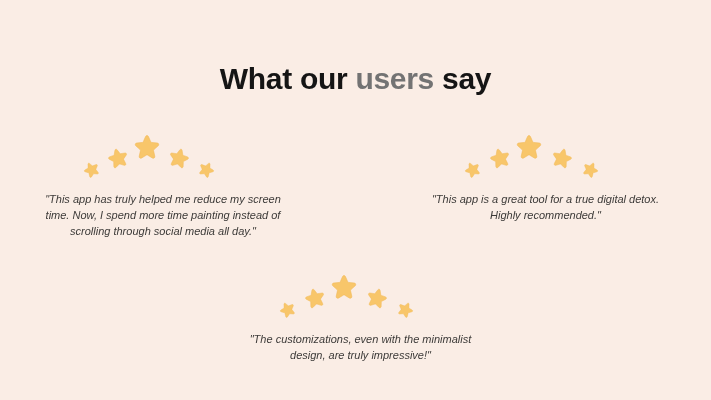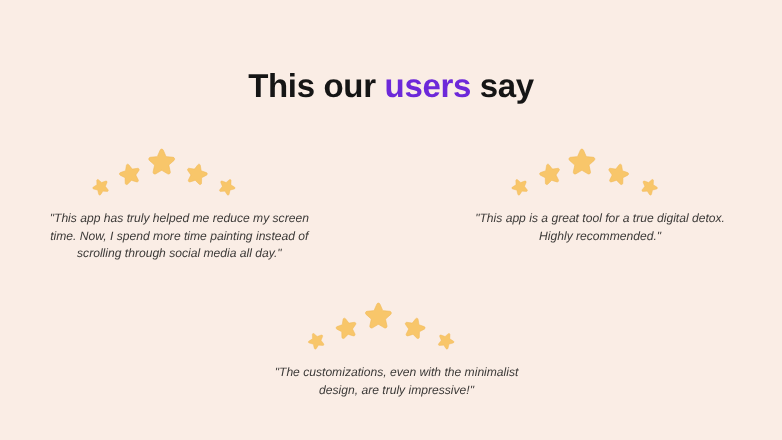--- a/index.html
+++ b/index.html
@@ -26,21 +26,21 @@
     left: 0;
     width: 711px;
     text-align: center;
     font-size: 30px;
     font-weight: bold;
     color: #151515;
     letter-spacing: -0.3px;
     white-space: nowrap;
   }
   .page-title .accent {
-    color: #6d28d9;
+    color: #737373;
   }
   .testimonial {
     position: absolute;
   }
   .stars {
     position: relative;
     height: 46px;
     width: 100%;
   }
   .star {
@@ -87,21 +87,21 @@
   #testimonial-3 .quote {
     margin-top: 14px;
   }
 </style>
 </head>
 <body>
 
 <div class="slide">
 
   <h1 class="page-title">
-    <span>This our </span><span class="accent">users</span><span> say</span>
+    <span>What our </span><span class="accent">users</span><span> say</span>
   </h1>
 
   <div class="testimonial" id="testimonial-1">
     <div class="stars" aria-label="5 out of 5 stars">
         <span class="star" style="left: 21.5%; bottom: 0px; width: 17px; height: 17px; margin-left: -8.5px; transform: rotate(-26deg);">
           <svg viewBox="0 0 100 92" width="17" height="17">
             <path d="M50 5 C52.2 5 54.2 6.4 55.1 8.5 L63.2 27.1 C63.8 28.5 65.1 29.5 66.6 29.7 L86.8 31.7 C89.1 31.9 91 33.5 91.7 35.7 C92.4 37.9 91.7 40.3 90 41.8 L74.8 55.3 C73.7 56.3 73.2 57.8 73.5 59.3 L77.9 79.1 C78.4 81.4 77.5 83.7 75.6 85.1 C73.7 86.4 71.2 86.5 69.2 85.3 L51.8 74.9 C50.7 74.2 49.3 74.2 48.2 74.9 L30.8 85.3 C28.8 86.5 26.3 86.4 24.4 85.1 C22.5 83.7 21.6 81.4 22.1 79.1 L26.5 59.3 C26.8 57.8 26.3 56.3 25.2 55.3 L10 41.8 C8.3 40.3 7.6 37.9 8.3 35.7 C9 33.5 10.9 31.9 13.2 31.7 L33.4 29.7 C34.9 29.5 36.2 28.5 36.8 27.1 L44.9 8.5 C45.8 6.4 47.8 5 50 5 Z" fill="#f8c66a" stroke="#f0b855" stroke-width="2" stroke-linejoin="round"></path>
           </svg>
         </span>
         <span class="star" style="left: 32%; bottom: 9px; width: 22px; height: 22px; margin-left: -11px; transform: rotate(-14deg);">

